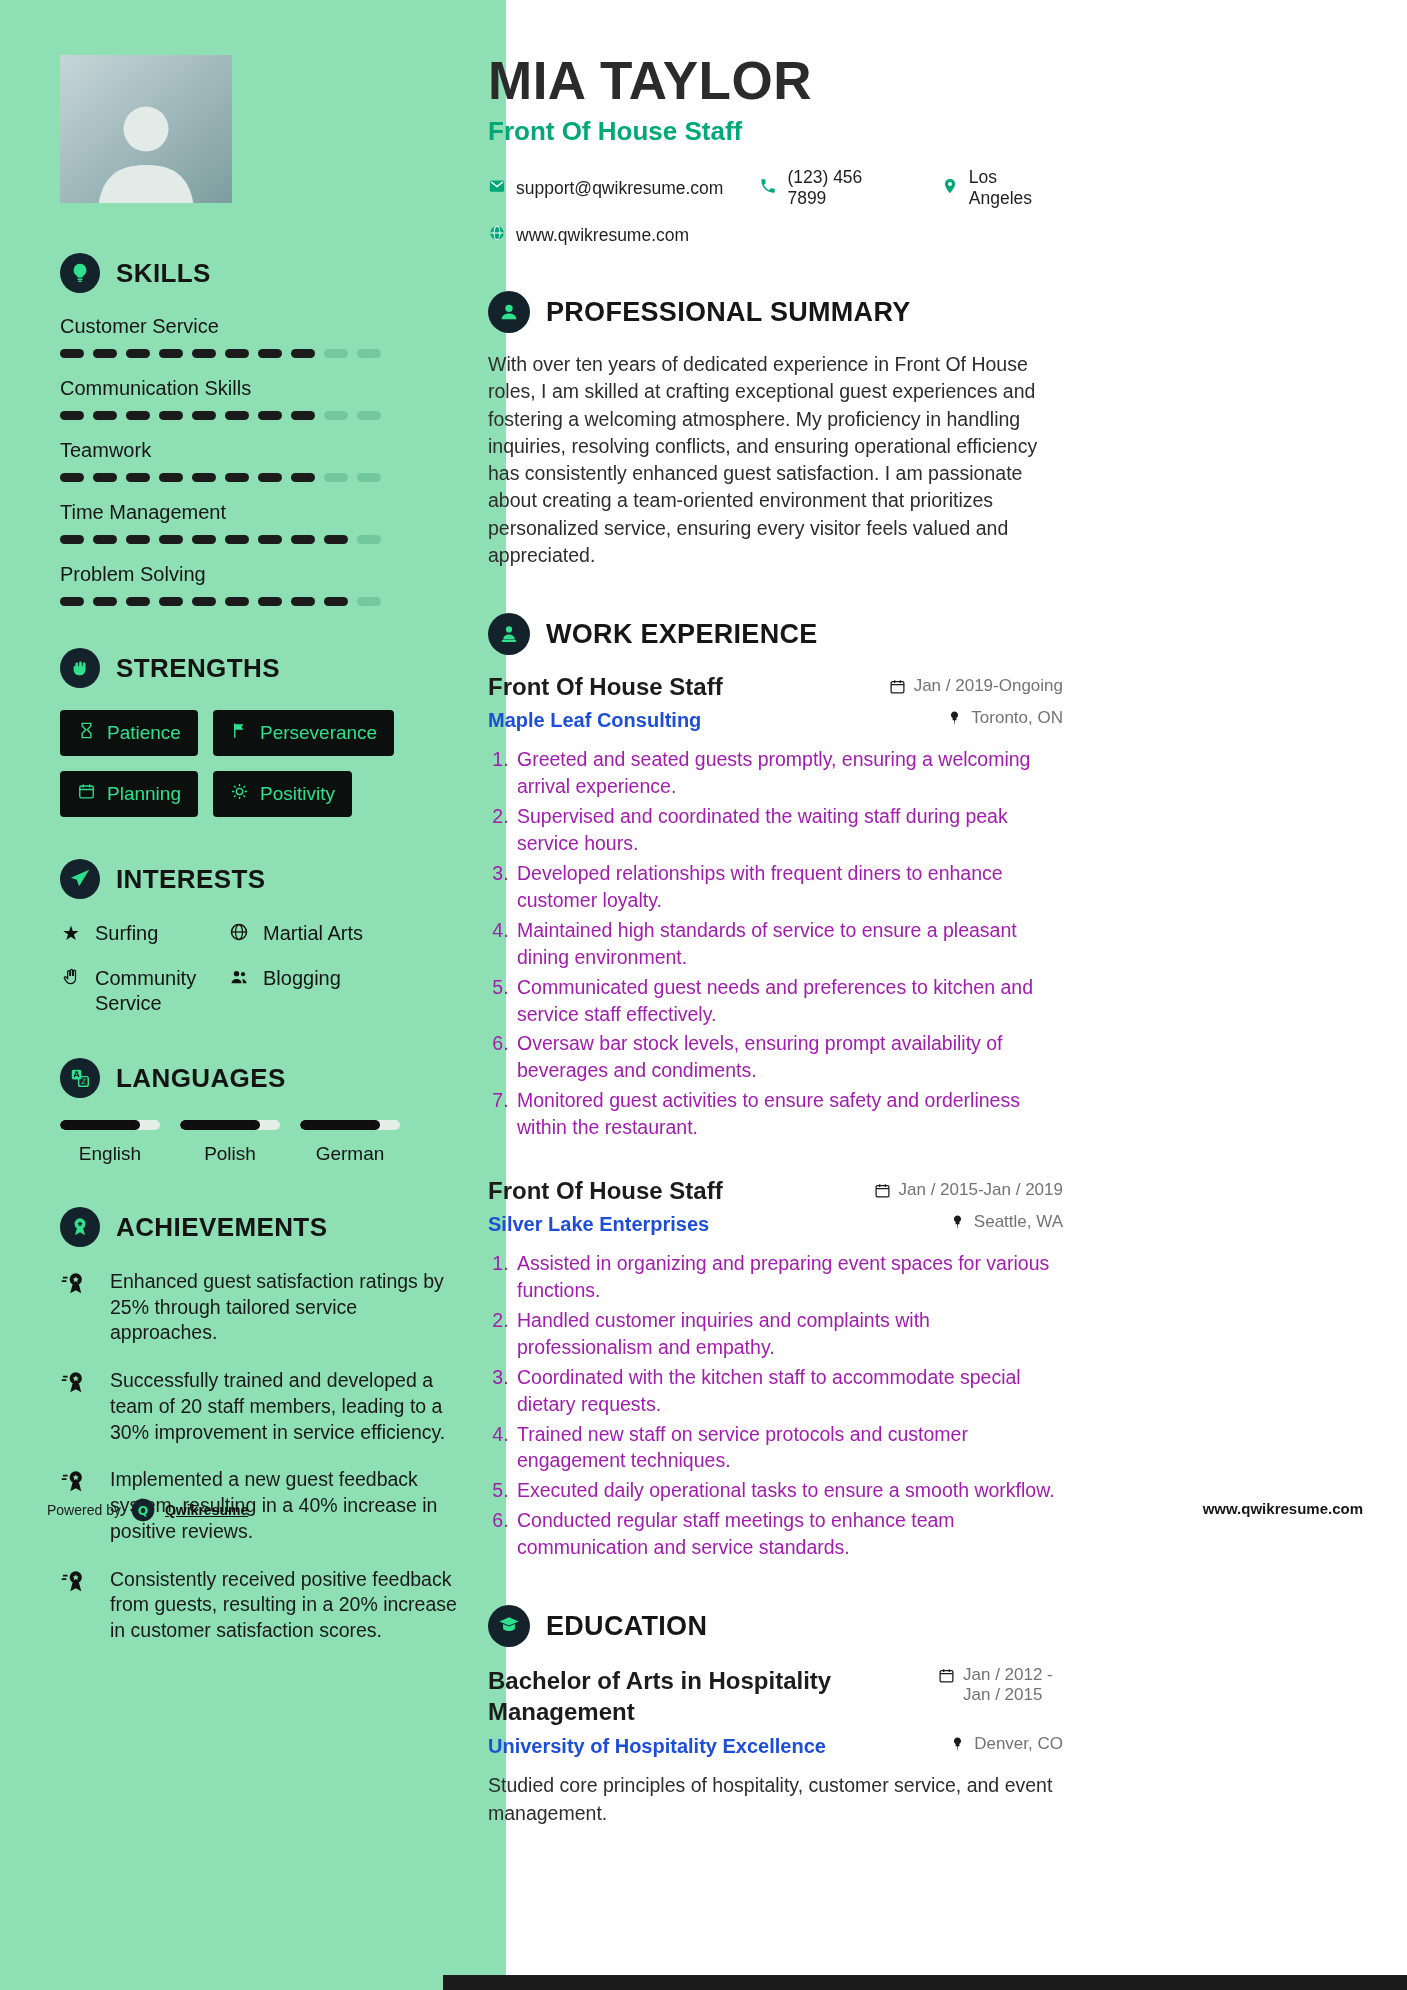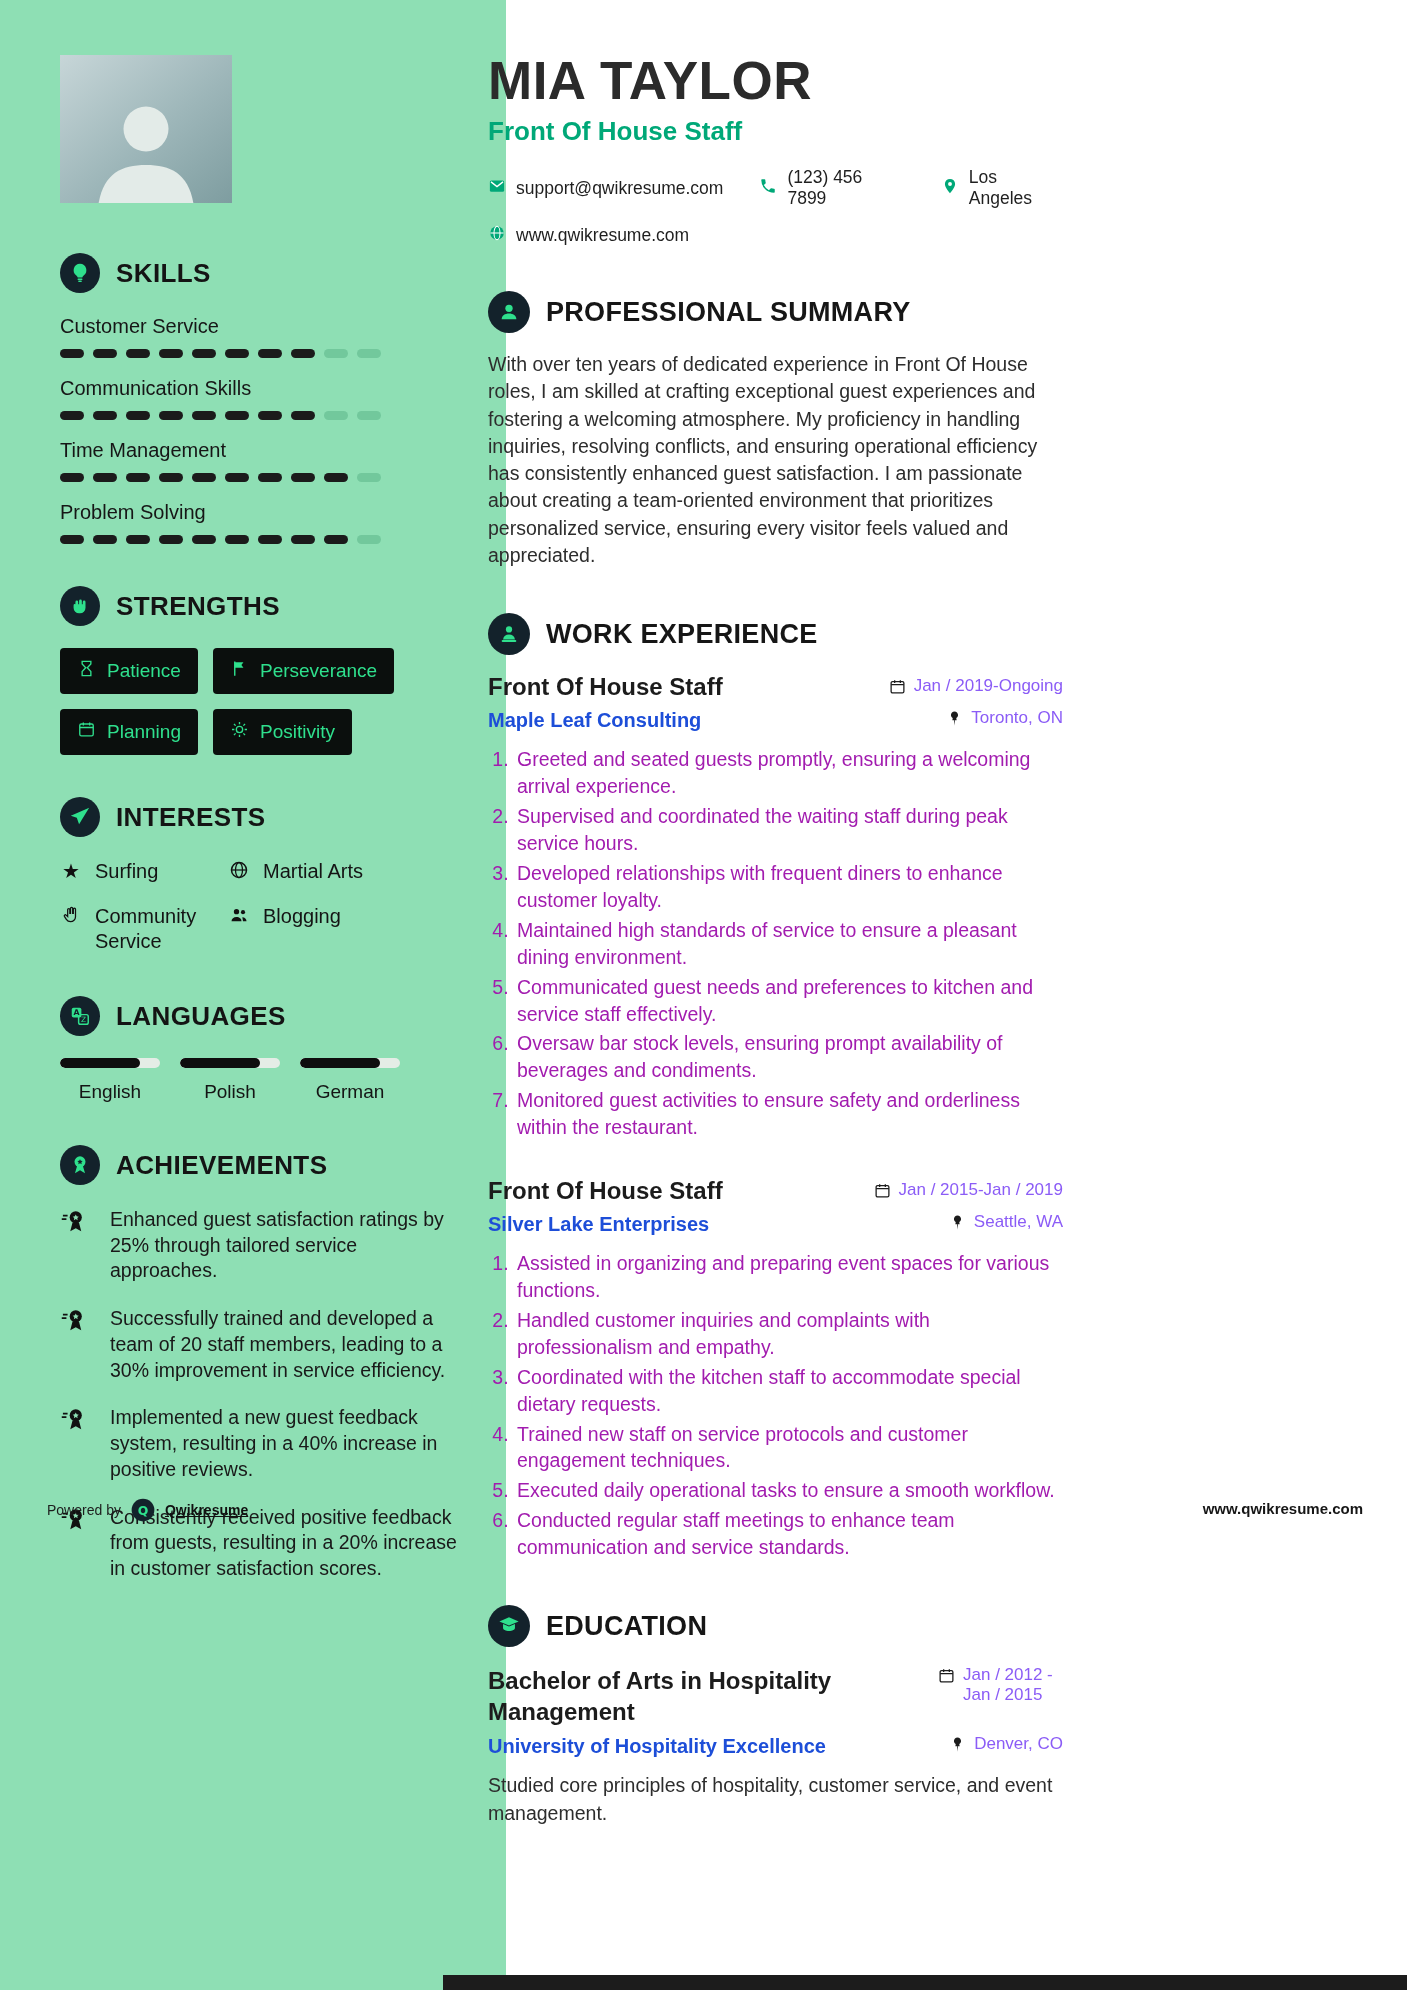--- a/index.html
+++ b/index.html
@@ -57,21 +57,21 @@
 
   .m-section { margin-top: 44px; }
   .m-header { display: flex; align-items: center; gap: 16px; margin-bottom: 18px; }
   .m-header .icon-circle { width: 42px; height: 42px; }
   .m-header h2 { font-size: 27px; margin: 0; color: #161616; font-weight: 700; letter-spacing: .3px; }
   .summary-text { font-size: 19.5px; line-height: 1.4; color: #2d2d2d; margin: 0; }
 
   .job { margin-bottom: 36px; }
   .job-head { display: flex; justify-content: space-between; align-items: baseline; }
   .job-head h3, .degree { font-size: 24px; margin: 0; color: #1c1c1c; font-weight: 700; }
-  .meta { display: flex; align-items: flex-start; gap: 8px; font-size: 17px; color: #8b5cf6; }
+  .meta { display: flex; align-items: flex-start; gap: 8px; font-size: 17px; color: #737373; }
   .meta svg { width: 17px; height: 17px; flex: 0 0 auto; margin-top: 2px; }
   .job-sub { display: flex; justify-content: space-between; align-items: baseline; margin-top: 7px; }
   .company { font-size: 20px; color: #1d4ed8; font-weight: 700; }
   .job ol { margin: 14px 0 0; padding-left: 26px; font-size: 19.5px; color: #a21caf; line-height: 1.38; }
   .job ol li { padding-left: 3px; margin-bottom: 3px; }
 
   .edu-head { display: flex; justify-content: space-between; align-items: flex-start; }
   .degree { width: 400px; line-height: 1.3; }
   .edu-dates { width: 135px; justify-content: flex-end; flex-wrap: wrap; }
   .edu-desc { font-size: 19.5px; line-height: 1.4; color: #2d2d2d; margin: 14px 0 0; }
@@ -118,20 +118,35 @@
             <span class="dash on"></span>
             <span class="dash on"></span>
             <span class="dash on"></span>
             <span class="dash on"></span>
             <span class="dash"></span>
             <span class="dash"></span>
           </div>
       </div>
       <div class="skill">
         <div class="skill-label">Communication Skills</div>
+        <div class="dashbar">
+            <span class="dash on"></span>
+            <span class="dash on"></span>
+            <span class="dash on"></span>
+            <span class="dash on"></span>
+            <span class="dash on"></span>
+            <span class="dash on"></span>
+            <span class="dash on"></span>
+            <span class="dash on"></span>
+            <span class="dash"></span>
+            <span class="dash"></span>
+          </div>
+      </div>
+      <div class="skill">
+        <div class="skill-label">Teamwork</div>
         <div class="dashbar">
             <span class="dash on"></span>
             <span class="dash on"></span>
             <span class="dash on"></span>
             <span class="dash on"></span>
             <span class="dash on"></span>
             <span class="dash on"></span>
             <span class="dash on"></span>
             <span class="dash on"></span>
             <span class="dash"></span>

